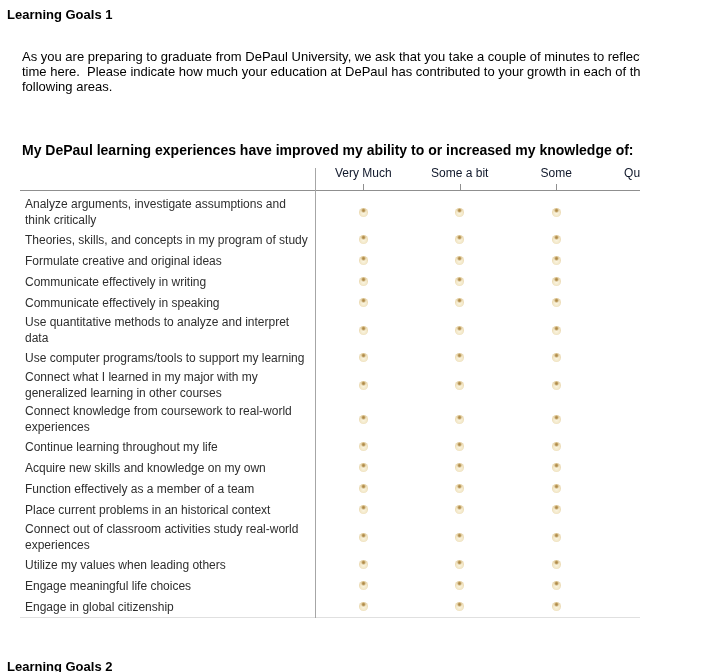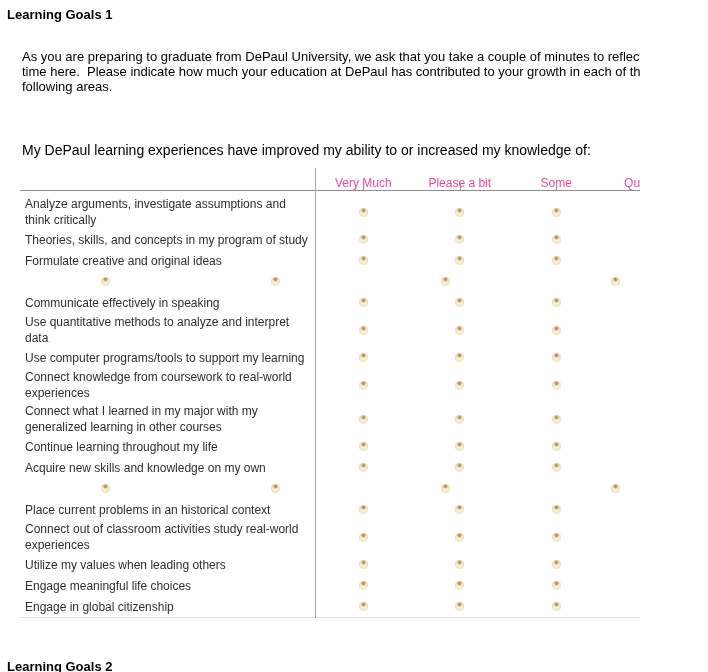--- a/index.html
+++ b/index.html
@@ -12,32 +12,32 @@
     position:absolute; left:7px; top:7px;
     font-size:13px; font-weight:bold; line-height:15px; color:#000;
   }
   .title2 { top:659px; }
   .intro {
     position:absolute; left:22px; top:49px; width:672px;
     font-size:13px; line-height:15px; color:#000; white-space:pre-wrap;
   }
   .lead {
     position:absolute; left:22px; top:140px; width:680px;
-    font-size:14px; line-height:20px; color:#000;
+    font-size:14px; line-height:20px; color:#000;font-weight:bold;
   }
   .matrix { position:absolute; left:20px; top:166px; width:681px; }
   .vline {
     position:absolute; left:295px; top:2px; bottom:0; width:1px;
     background:var(--divider,#a6a6a6);
   }
   .mhead { display:flex; height:24px; border-bottom:1px solid var(--rule,#8f8f8f); }
   .spacer { width:295px; }
   .hcol {
-    flex:1; position:relative; display:flex; align-items:flex-end; justify-content:center;
-    font-size:12px; color:#ec4899;
+    flex:1; position:relative; display:flex; align-items:flex-start; justify-content:center;
+    font-size:12px; color:#0f172a;
   }
   .tick {
     position:absolute; bottom:0; left:50%; width:1px; height:6px;
     background:var(--rule,#8f8f8f);
   }
   .mbody { padding-top:4px; border-bottom:1px solid var(--faint,#e0e0e0); }
   .mrow { display:flex; align-items:center; min-height:21px; box-sizing:border-box; padding:1px 0; }
   .rlabel {
     width:295px; box-sizing:border-box; padding:0 4px 0 5px;
     font-size:12px; line-height:16px; color:#2e2e2e;
@@ -64,21 +64,21 @@
   <div class="matrix">
     <div class="vline"></div>
     <div class="mhead">
       <div class="spacer"></div>
 
     <div class="hcol">
           <span>Very Much</span>
           <div class="tick"></div>
         </div>
         <div class="hcol">
-          <span>Please a bit</span>
+          <span>Some a bit</span>
           <div class="tick"></div>
         </div>
         <div class="hcol">
           <span>Some</span>
           <div class="tick"></div>
         </div>
         <div class="hcol">
           <span>Quite Little</span>
           <div class="tick"></div>
         </div>
@@ -124,20 +124,21 @@
             <span class="radio"></span>
           </div>
           <div class="rcell">
             <span class="radio"></span>
           </div>
           <div class="rcell">
             <span class="radio"></span>
           </div>
         </div>
         <div class="mrow">
+          <div class="rlabel">Communicate effectively in writing</div>
           <div class="rcell">
             <span class="radio"></span>
           </div>
           <div class="rcell">
             <span class="radio"></span>
           </div>
           <div class="rcell">
             <span class="radio"></span>
           </div>
           <div class="rcell">
@@ -183,50 +184,50 @@
             <span class="radio"></span>
           </div>
           <div class="rcell">
             <span class="radio"></span>
           </div>
           <div class="rcell">
             <span class="radio"></span>
           </div>
         </div>
         <div class="mrow">
+          <div class="rlabel">Connect what I learned in my major with my generalized learning in other courses</div>
+          <div class="rcell">
+            <span class="radio"></span>
+          </div>
+          <div class="rcell">
+            <span class="radio"></span>
+          </div>
+          <div class="rcell">
+            <span class="radio"></span>
+          </div>
+          <div class="rcell">
+            <span class="radio"></span>
+          </div>
+        </div>
+        <div class="mrow">
           <div class="rlabel">Connect knowledge from coursework to real-world experiences</div>
           <div class="rcell">
             <span class="radio"></span>
           </div>
           <div class="rcell">
             <span class="radio"></span>
           </div>
           <div class="rcell">
             <span class="radio"></span>
           </div>
           <div class="rcell">
             <span class="radio"></span>
           </div>
         </div>
         <div class="mrow">
-          <div class="rlabel">Connect what I learned in my major with my generalized learning in other courses</div>
-          <div class="rcell">
-            <span class="radio"></span>
-          </div>
-          <div class="rcell">
-            <span class="radio"></span>
-          </div>
-          <div class="rcell">
-            <span class="radio"></span>
-          </div>
-          <div class="rcell">
-            <span class="radio"></span>
-          </div>
-        </div>
-        <div class="mrow">
           <div class="rlabel">Continue learning throughout my life</div>
           <div class="rcell">
             <span class="radio"></span>
           </div>
           <div class="rcell">
             <span class="radio"></span>
           </div>
           <div class="rcell">
             <span class="radio"></span>
           </div>
@@ -243,20 +244,21 @@
             <span class="radio"></span>
           </div>
           <div class="rcell">
             <span class="radio"></span>
           </div>
           <div class="rcell">
             <span class="radio"></span>
           </div>
         </div>
         <div class="mrow">
+          <div class="rlabel">Function effectively as a member of a team</div>
           <div class="rcell">
             <span class="radio"></span>
           </div>
           <div class="rcell">
             <span class="radio"></span>
           </div>
           <div class="rcell">
             <span class="radio"></span>
           </div>
           <div class="rcell">

